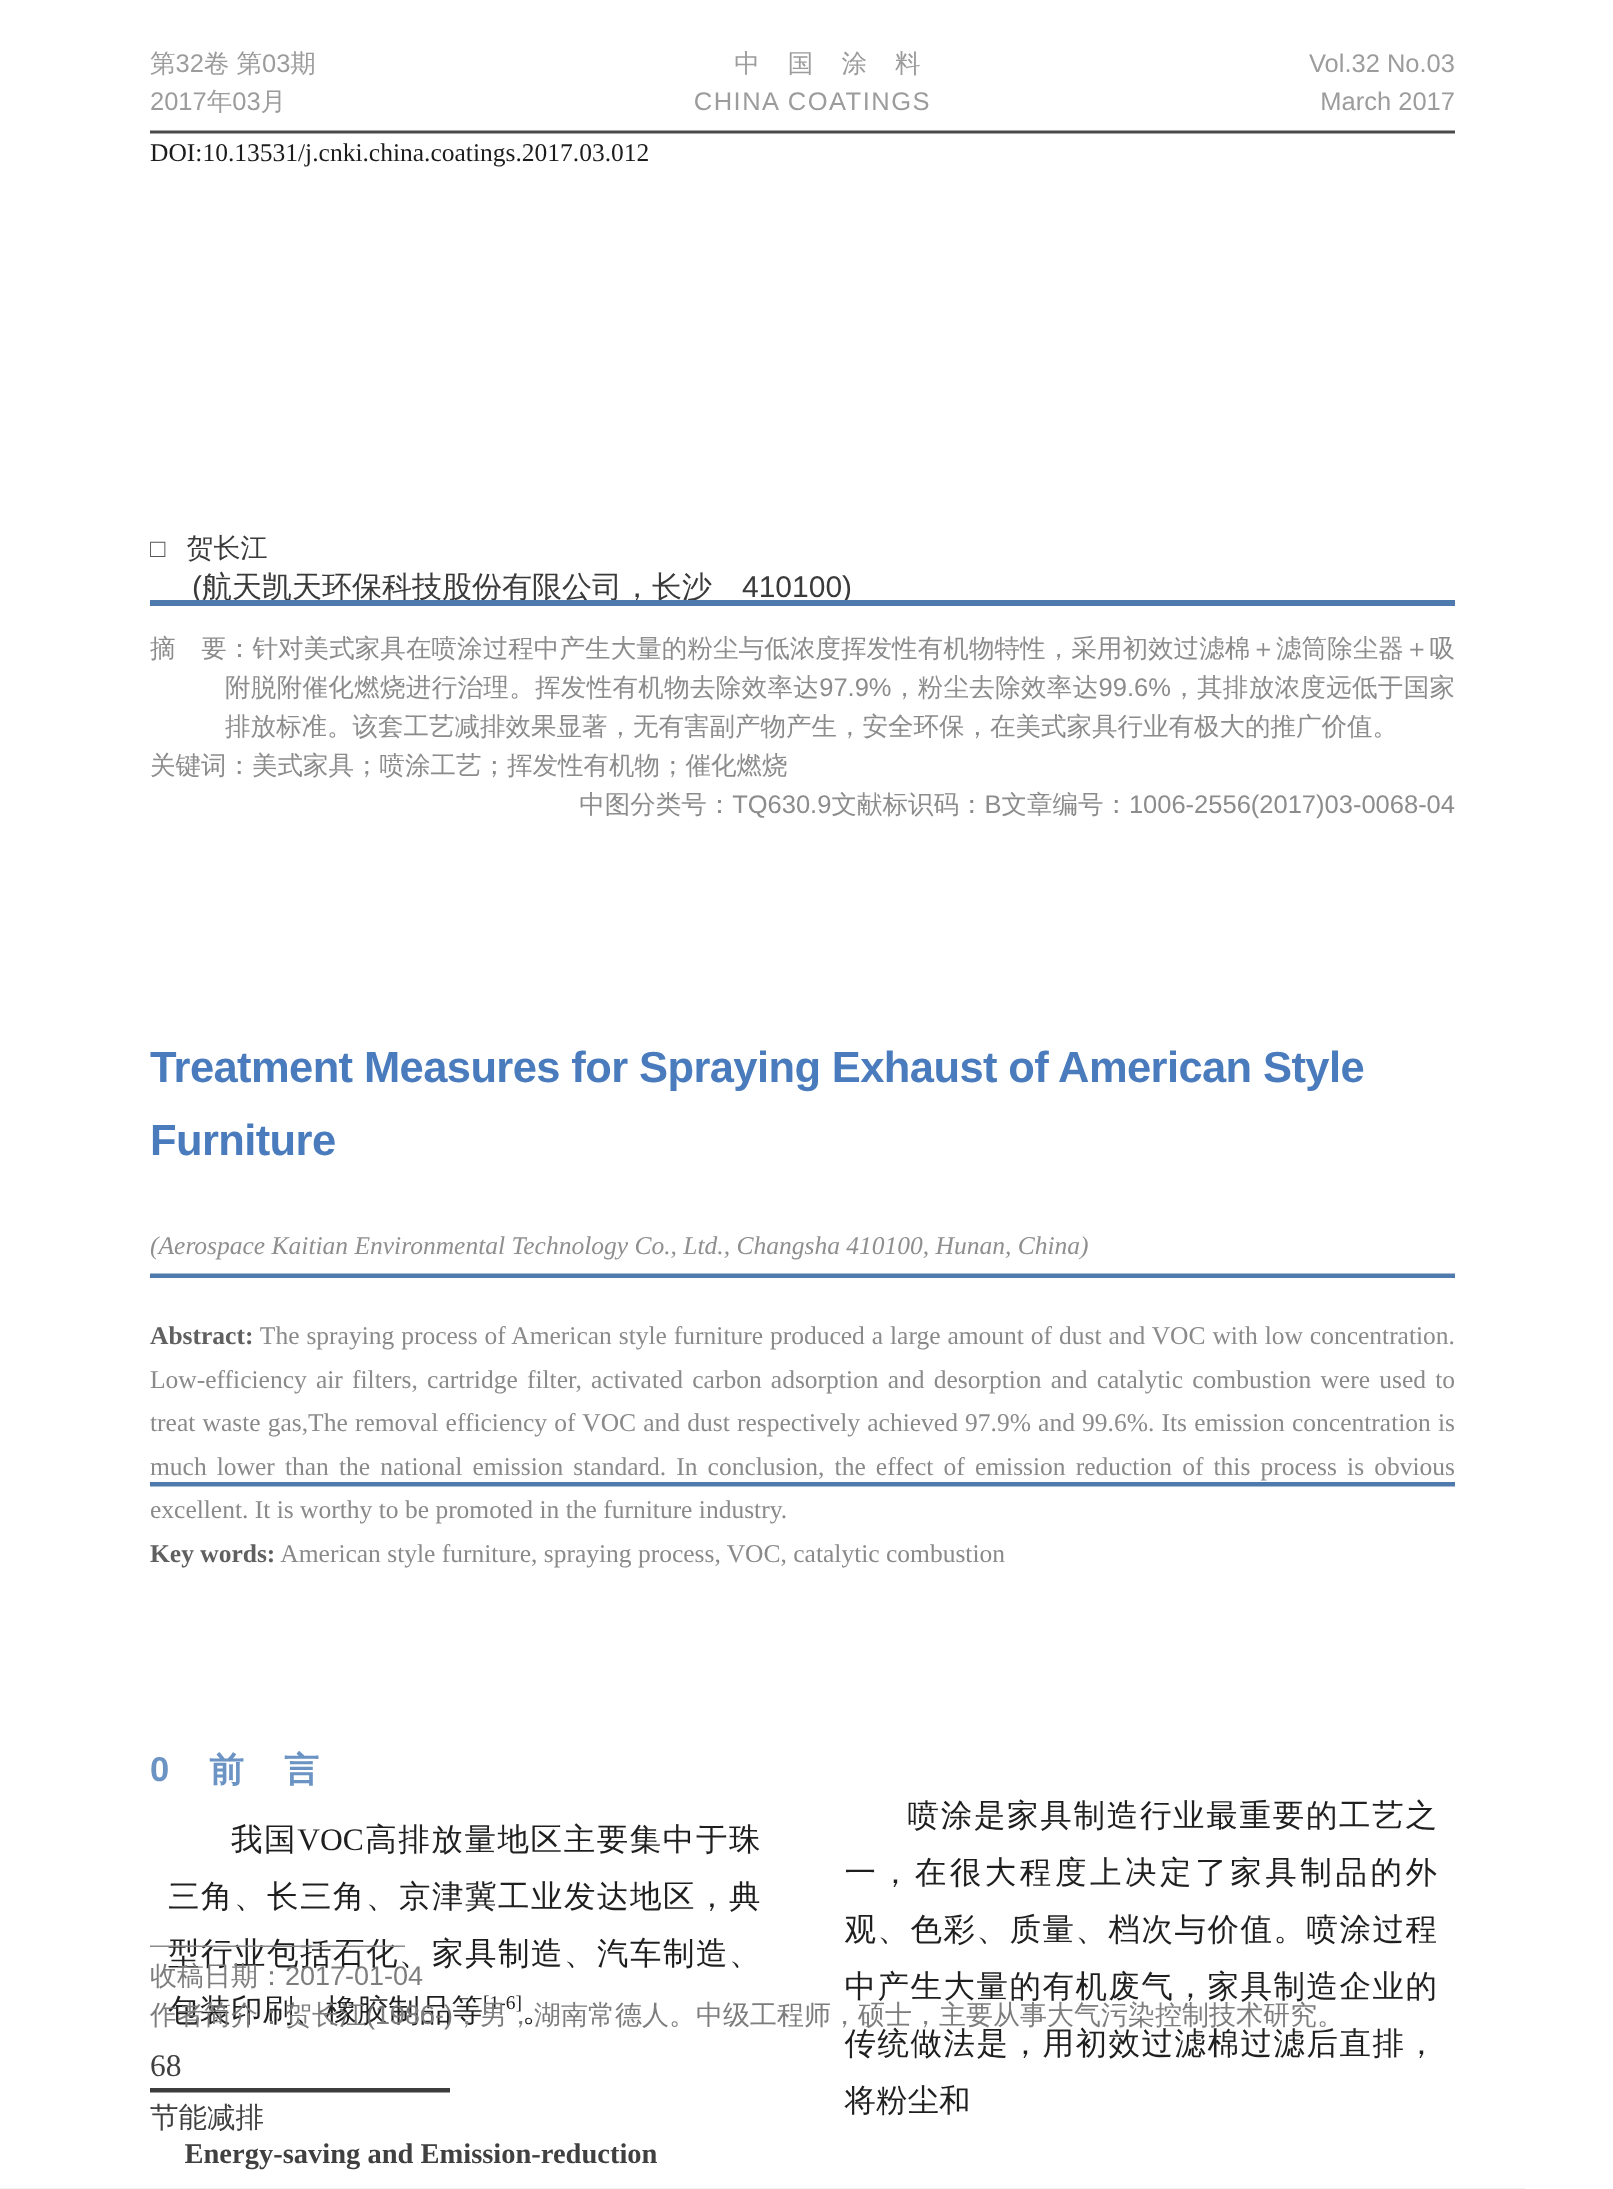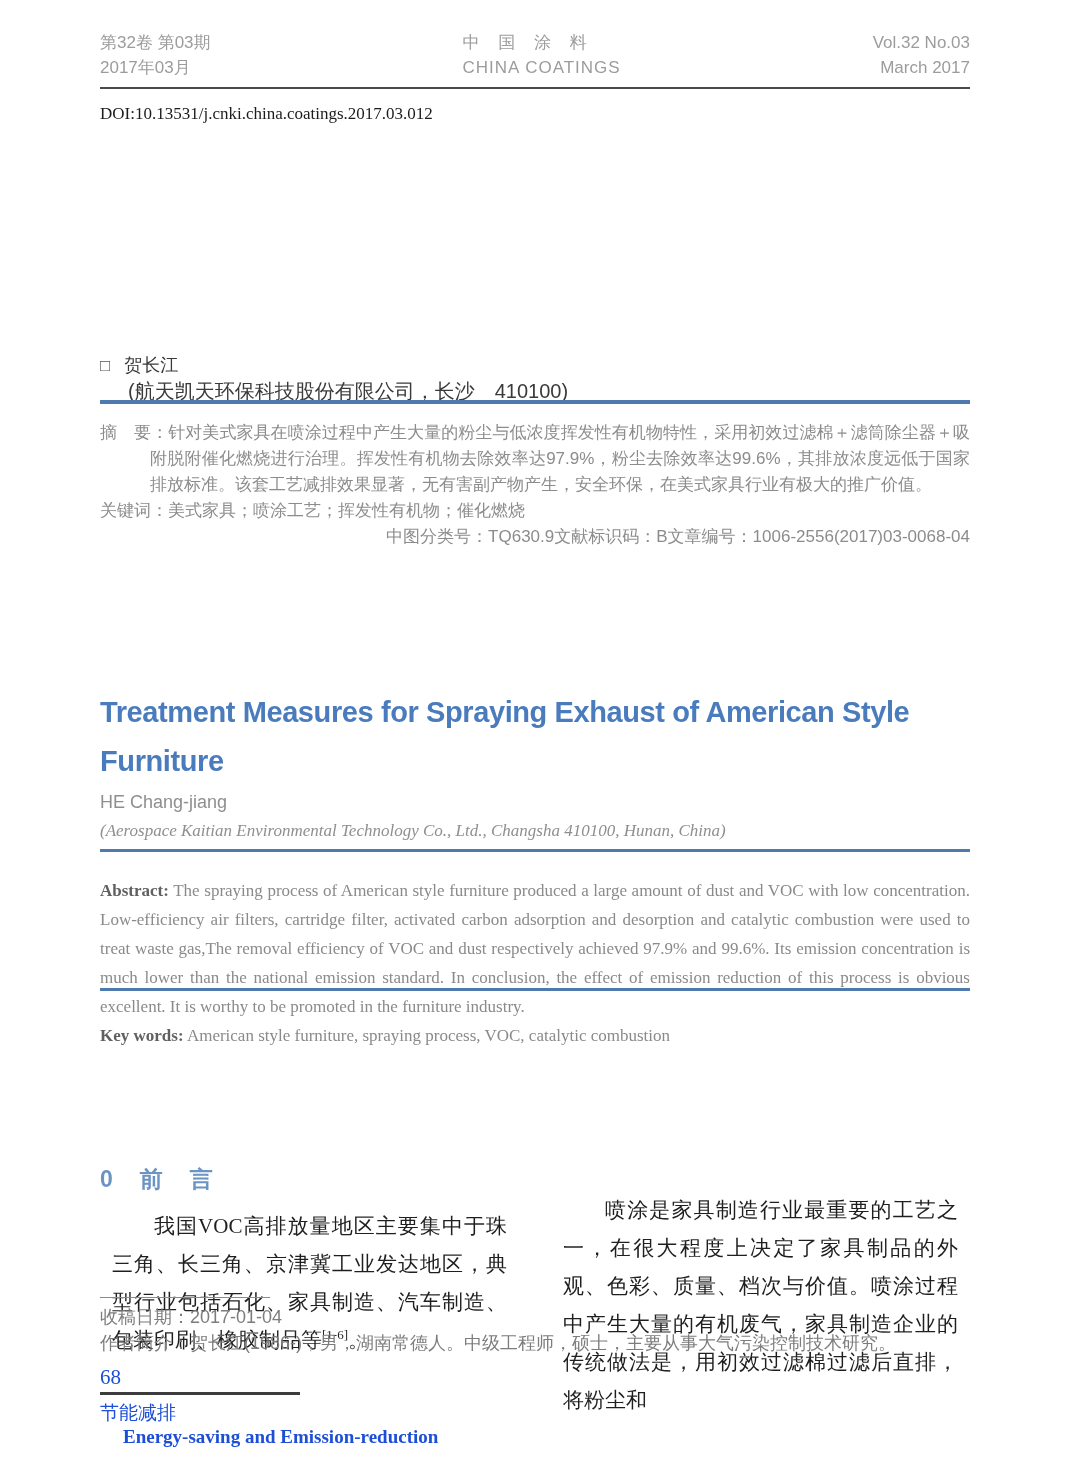--- a/index.html
+++ b/index.html
@@ -8,26 +8,26 @@
     width:1075px;height:1459px;
     background:#ffffff;
     overflow:hidden;
     font-family:"Liberation Sans", sans-serif;
   }
   .blk{position:absolute;left:100px;width:870px;}
 
   
   .jheader{top:30px;display:flex;justify-content:space-between;color:#9c9c9c;font-size:17px;line-height:25px;}
   .jh-left{text-align:left;}
-  .jh-center{text-align:left;}
+  .jh-center{text-align:right;}
   .jh-center .cn{letter-spacing:7px;}
   .jh-center .en{letter-spacing:1px;}
   .jh-right{text-align:right;}
   .jheader-rule{top:87px;border-top:2px solid #4a4a4a;height:0;}
-  .doi{top:92px;font-family:"Liberation Serif", serif;color:#1c1c1c;font-size:17px;margin-top:12px;}
+  .doi{top:92px;font-family:"Liberation Serif", serif;color:#1c1c1c;font-size:17px;}
 
   
   .title-cn{top:272px;color:#4a7cbd;font-weight:700;font-size:46px;letter-spacing:4px;}
   .author-row{top:353px;color:#3a3a3a;font-size:18px;}
   .author-row .marker{display:inline-block;margin-right:14px;color:#555;font-size:17px;}
   .affil-cn{top:378px;color:#3a3a3a;font-size:20px;padding-left:28px;}
   .rule-blue{border-top:4px solid #4f7aad;height:0;}
   .rule-blue.thin{border-top-width:3px;}
   .r1{top:400px;}
   .r2{top:849px;}
@@ -56,21 +56,21 @@
   .body-para{margin:12px;color:#1f1f1f;font-size:21px;line-height:38px;text-align:justify;text-indent:2em;font-family:"Liberation Serif", serif;}
   .col-right{padding-top:15px;}
   .ref-sup{font-size:13px;vertical-align:super;line-height:0;}
 
   
   .footnote{top:1297px;color:#7d7d7d;font-size:18px;line-height:26px;}
   .footnote-rule{width:170px;border-top:1px solid #8a8a8a;height:0;margin-bottom:6px;}
   .footnote p{margin:0;}
 
   
-  .pfooter{top:1366px;color:#1d4ed8;}
+  .pfooter{top:1366px;color:#404040;}
   .pnum{font-family:"Liberation Serif", serif;font-size:21px;line-height:22px;}
   .pfooter-rule{width:200px;border-top:3px solid #3c3c3c;height:0;margin:4px 0 6px 0;}
   .col-cn{font-size:19px;line-height:24px;}
   .col-en{font-family:"Liberation Serif", serif;font-weight:700;font-size:19px;line-height:24px;margin-left:23px;}
 </style>
 </head>
 <body>
 
 <div class="page">
 
@@ -101,21 +101,20 @@
     <p class="hang"><span>摘　要：</span><span>针对美式家具在喷涂过程中产生大量的粉尘与低浓度挥发性有机物特性，采用初效过滤棉＋滤筒除尘器＋吸附脱附催化燃烧进行治理。挥发性有机物去除效率达97.9%，粉尘去除效率达99.6%，其排放浓度远低于国家排放标准。该套工艺减排效果显著，无有害副产物产生，安全环保，在美式家具行业有极大的推广价值。</span></p>
     <p class="kw"><span>关键词：</span><span>美式家具；喷涂工艺；挥发性有机物；催化燃烧</span></p>
     <div class="meta">
       <span><span>中图分类号：</span><span>TQ630.9</span></span>
       <span><span>文献标识码：</span><span>B</span></span>
       <span><span>文章编号：</span><span>1006-2556(2017)03-0068-04</span></span>
     </div>
   </div>
 
   <h2 class="blk title-en" style="margin:0;">Treatment Measures for Spraying Exhaust of American Style Furniture</h2>
-  <div class="blk author-en">HE Chang-jiang</div>
   <div class="blk affil-en">(Aerospace Kaitian Environmental Technology Co., Ltd., Changsha 410100, Hunan, China)</div>
   <div class="blk rule-blue thin r2"></div>
 
   <div class="blk abs-en">
     <p><span class="lbl">Abstract:</span><span> The spraying process of American style furniture produced a large amount of dust and VOC with low concentration. Low-efficiency air filters, cartridge filter, activated carbon adsorption and desorption and catalytic combustion were used to treat waste gas,The removal efficiency of VOC and dust respectively achieved 97.9% and 99.6%. Its emission concentration is much lower than the national emission standard. In conclusion, the effect of emission reduction of this process is obvious excellent. It is worthy to be promoted in the furniture industry.</span></p>
     <p><span class="lbl">Key words:</span><span> American style furniture, spraying process, VOC, catalytic combustion</span></p>
   </div>
   <div class="blk rule-blue thin r3"></div>
 
   <div class="blk columns">

